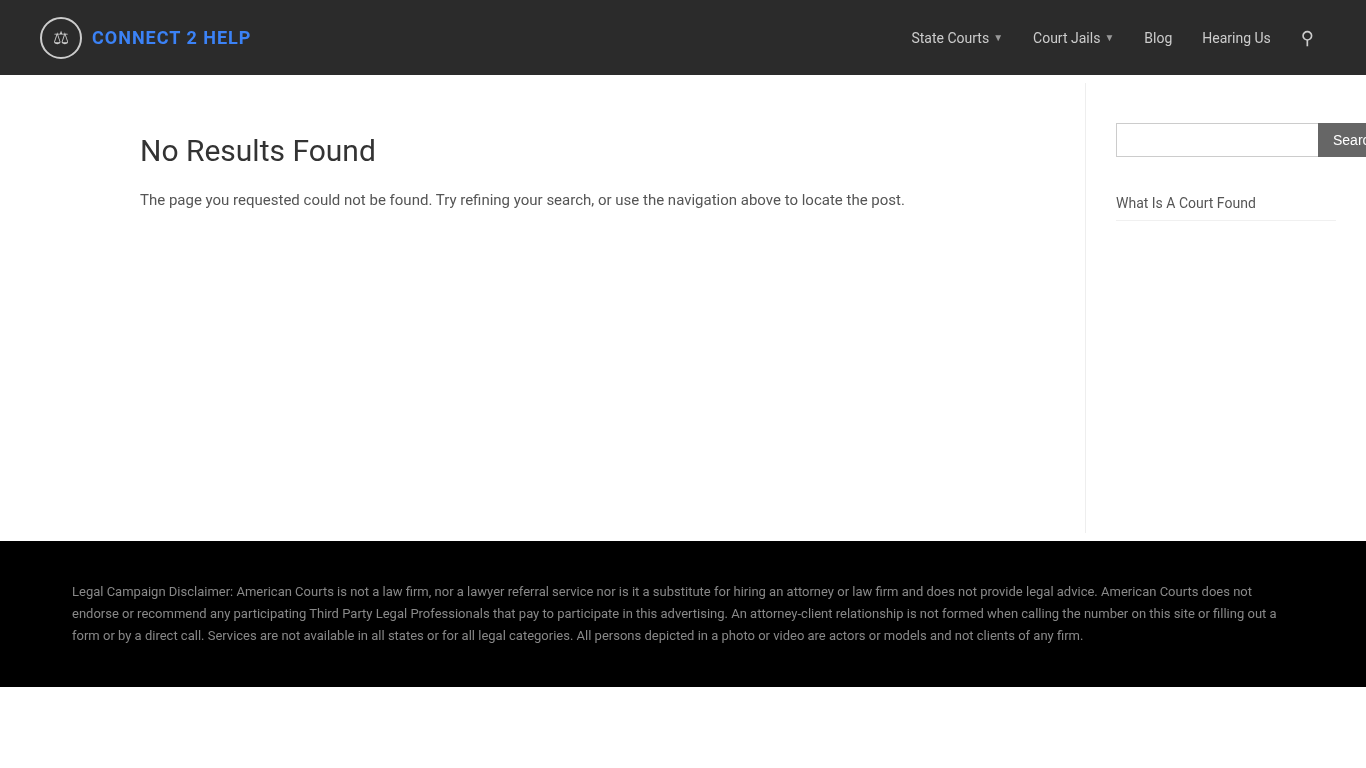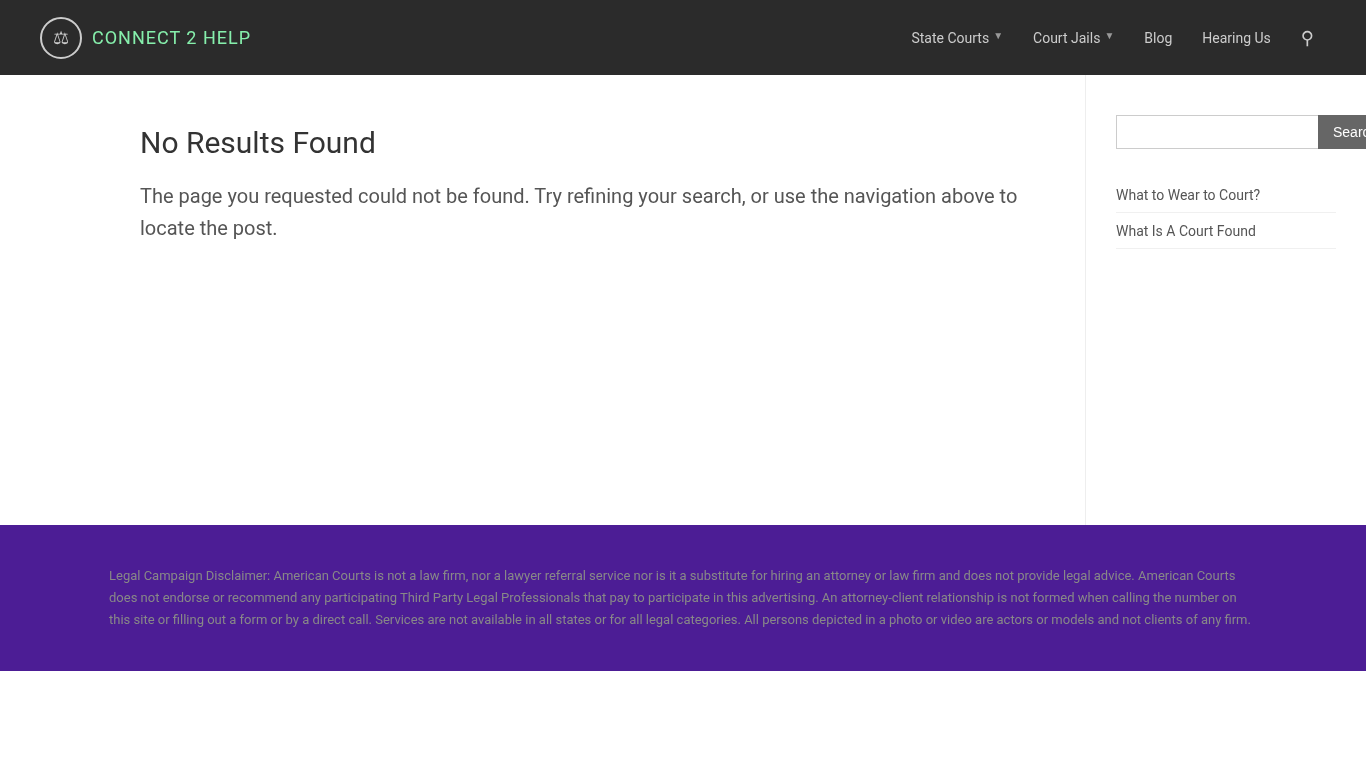--- a/index.html
+++ b/index.html
@@ -25,56 +25,57 @@
       height: 42px;
       border: 2px solid #ccc;
       border-radius: 50%;
       display: flex;
       align-items: center;
       justify-content: center;
       color: #ccc;
       font-size: 18px;
     }
     .logo-text {
-      color: #86efac;
+      color: #3b82f6;
       font-size: 18px;
-      font-weight: 400;
+      font-weight: 700;
       letter-spacing: 1px;
     }
     .nav {
       display: flex;
       align-items: center;
       gap: 6px;
     }
     .nav-item {
       color: #ccc;
       text-decoration: none;
       padding: 8px 12px;
       font-size: 14px;
       cursor: pointer;
       display: flex;
+      align-items: center;
       gap: 4px;
     }
     .nav-chevron {
       font-size: 10px;
       color: #999;
     }
     .nav-search-btn {
       background: none;
       border: none;
       color: #ccc;
       cursor: pointer;
       font-size: 18px;
       padding: 8px 12px;
     }
 
     
     .main-container {
       max-width: 1366px;
-      margin: 0 auto;
+      margin: 8px auto;
       display: flex;
       min-height: 450px;
       background: #fff;
       border-radius: 7px;
     }
     .content-area {
       flex: 1;
       padding: 50px 50px 60px 140px;
       border-right: 1px solid #eee;
     }
@@ -87,21 +88,21 @@
     
     .page-title {
       font-size: 30px;
       font-weight: 400;
       color: #333;
       margin-bottom: 20px;
     }
     .page-description {
       color: #555;
       line-height: 1.6;
-      font-size: 20px;
+      font-size: 15px;
     }
 
     
     .search-box {
       display: flex;
       align-items: stretch;
       margin-bottom: 30px;
     }
     .search-input {
       flex: 1;
@@ -132,23 +133,23 @@
       text-decoration: none;
       font-size: 14px;
       line-height: 1.5;
       display: block;
       padding: 6px 0;
       border-bottom: 1px solid #f0f0f0;
     }
 
     
     .footer {
-      background: #4c1d95;
+      background: #000000;
       color: #888;
-      padding: 40px 109px;
+      padding: 40px 72px;
       font-size: 13px;
       line-height: 1.7;
     }
     .footer p {
       color: #888;
     }
   </style>
 </head>
 <body>
 
@@ -183,23 +184,20 @@
   </main>
 
   <aside class="sidebar">
 
     <div class="search-box">
       <input type="text" class="search-input" placeholder="" style="">
       <button class="search-button">Search</button>
     </div>
 
     <ul class="sidebar-links">
-    <li>
-          <a href="#">What to Wear to Court?</a>
-        </li>
         <li>
           <a href="#">What Is A Court Found</a>
         </li>
       </ul>
   </aside>
 </div>
 
 <footer class="footer">
   <p>Legal Campaign Disclaimer: American Courts is not a law firm, nor a lawyer referral service nor is it a substitute for hiring an attorney or law firm and does not provide legal advice. American Courts does not endorse or recommend any participating Third Party Legal Professionals that pay to participate in this advertising. An attorney-client relationship is not formed when calling the number on this site or filling out a form or by a direct call. Services are not available in all states or for all legal categories. All persons depicted in a photo or video are actors or models and not clients of any firm.</p>
 </footer>

